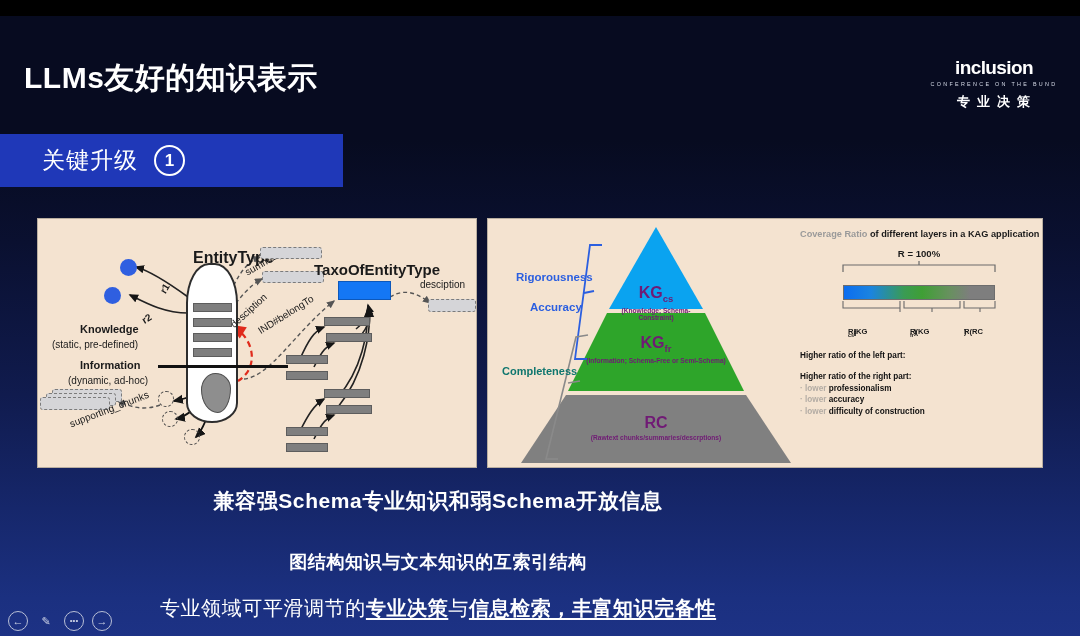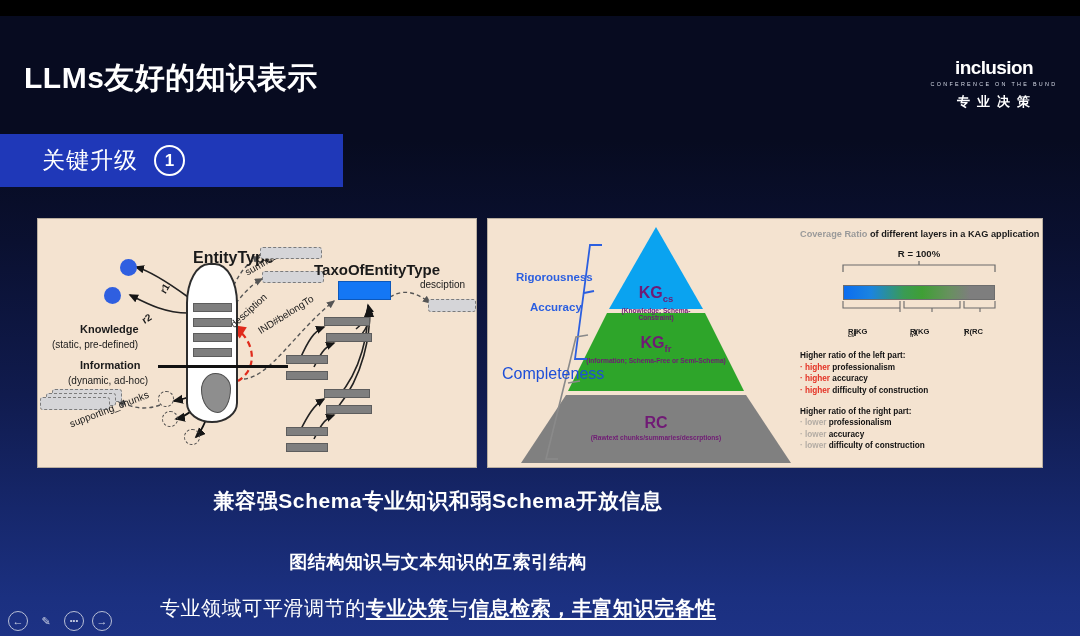--- a/index.html
+++ b/index.html
@@ -286,21 +286,21 @@
         <div class="tier-title"><span>KG</span><sub>fr</sub></div>
         <div class="tier-sub">(Information; Schema-Free or Semi-Schema)</div>
       </div>
       <div class="tier" style="left:60px;top:192px;width:180px">
         <div class="tier-title"><span>RC</span></div>
         <div class="tier-sub">(Rawtext chunks/summaries/descrptions)</div>
       </div>
 
       <div class="side-lbl" style="left:-2px;top:48px;color:#2b5fe0">Rigorousness</div>
       <div class="side-lbl" style="left:12px;top:78px;color:#2b5fe0">Accuracy</div>
-      <div class="side-lbl" style="left:-16px;top:142px;color:#1d4ed8;font-weight:normal;font-size:16px">Completeness</div>
+      <div class="side-lbl" style="left:-16px;top:142px;color:#0f766e;font-weight:bold;font-size:11px">Completeness</div>
     </div>
 
     <div class="rcol">
       <div class="rtitle">
         <span class="muted">Coverage Ratio</span><span> of different layers in a KAG application</span>
       </div>
 
       <div class="rpct">R = 100%</div>
 
       <svg width="238" height="12" style="display:block;margin-top:2px">
@@ -319,25 +319,20 @@
         <span style="left:48px"><span>R(KG</span><sub>cs</sub><span>)</span></span>
         <span style="left:110px"><span>R(KG</span><sub>fr</sub><span>)</span></span>
         <span style="left:164px">
             <span>R(RC</span>
             <span>)</span>
           </span>
       </div>
 
       <div class="blk" style="margin-top:12px">
         <div class="blk-h">Higher ratio of the left part:</div>
-        <ul>
-          <li class="bullet-red"><span class="hi-red">higher</span><b> professionalism</b></li>
-          <li class="bullet-red"><span class="hi-red">higher</span><b> accuracy</b></li>
-          <li class="bullet-red"><span class="hi-red">higher</span><b> difficulty of construction</b></li>
-        </ul>
       </div>
 
       <div class="blk" style="margin-top:12px">
         <div class="blk-h">Higher ratio of the right part:</div>
         <ul>
           <li class="bullet-gray"><span class="hi-gray">lower</span><b> professionalism</b></li>
           <li class="bullet-gray"><span class="hi-gray">lower</span><b> accuracy</b></li>
           <li class="bullet-gray"><span class="hi-gray">lower</span><b> difficulty of construction</b></li>
         </ul>
       </div>

